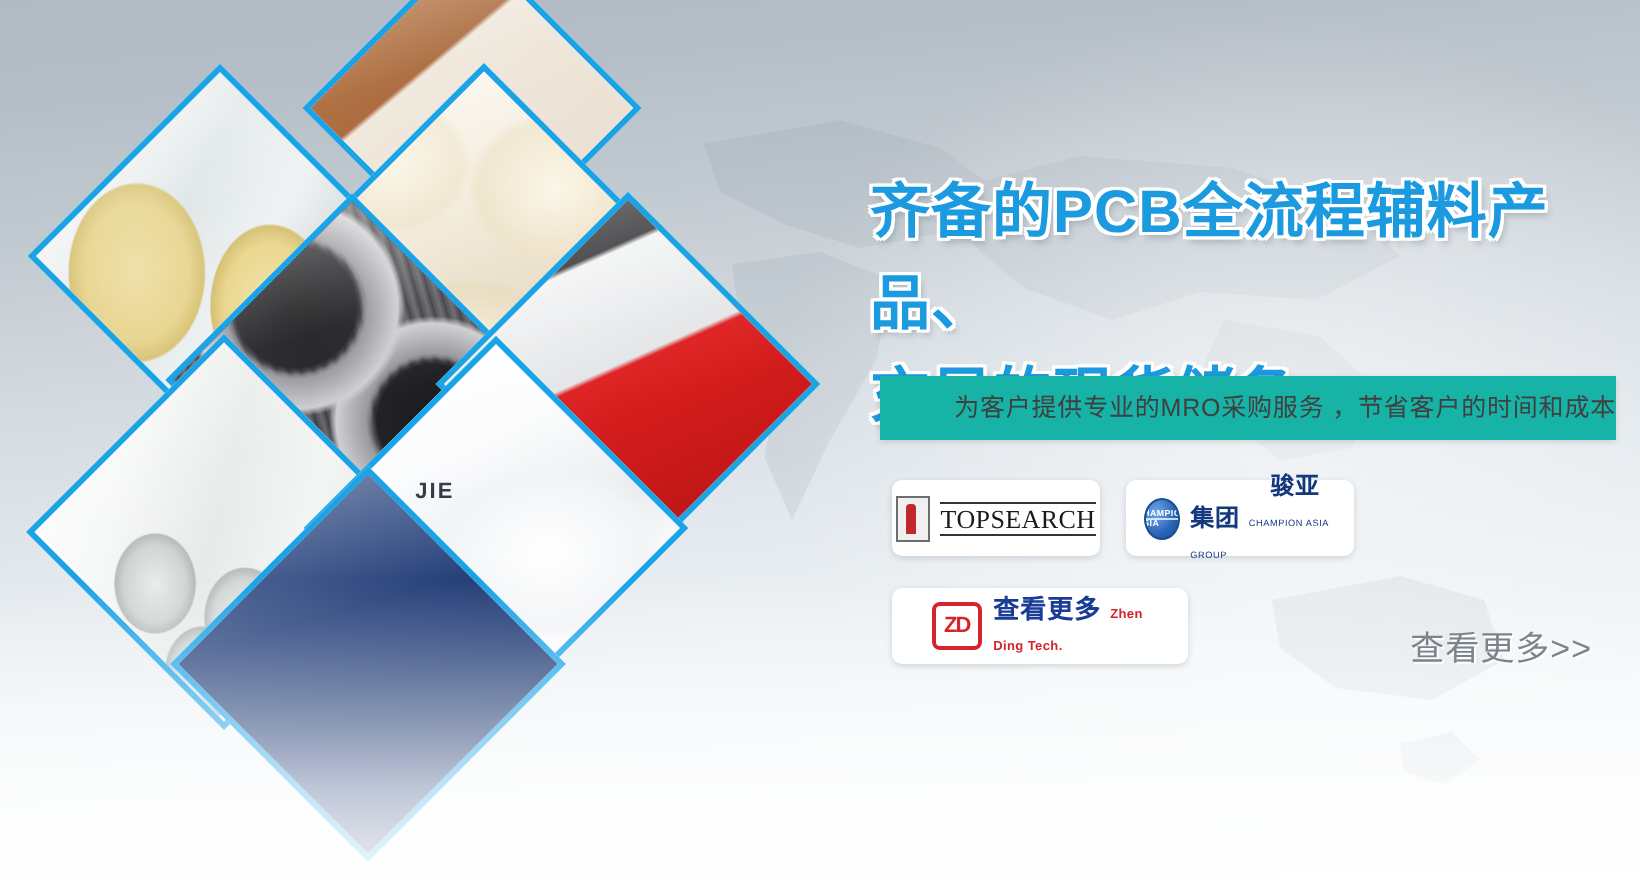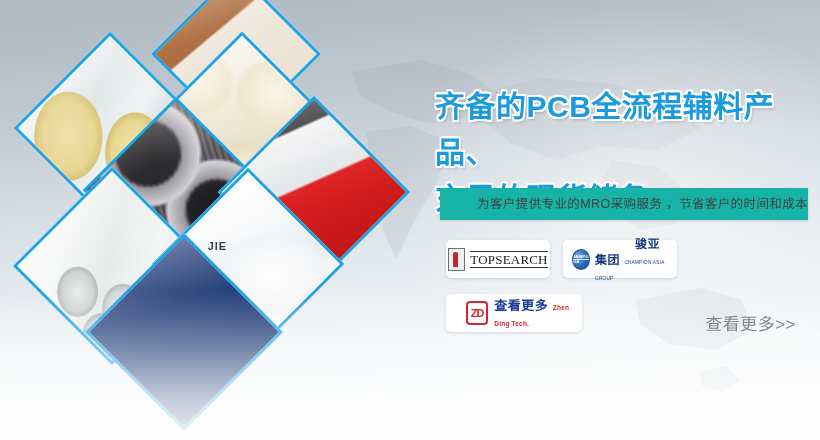--- a/index.html
+++ b/index.html
@@ -191,21 +191,21 @@
     height: 38px;
     display: flex;
     align-items: center;
     justify-content: center;
     padding: 0 9px;
     box-sizing: border-box;
   }
   .logo-topsearch { width: 104px; }
   .logo-kinwong   { width: 106px; }
   .logo-champion  { width: 114px; }
-  .logo-zhending  { width: 136px; padding-left: 20px; }
+  .logo-zhending  { width: 148px; padding-left: 20px; }
 
   
   .ts-wrap { display: flex; align-items: center; gap: 5px; }
   .ts-mark {
     width: 15px; height: 21px;
     background: #f0f0f0;
     border: 1px solid #6e6e6e;
     position: relative;
   }
   .ts-mark::after {

